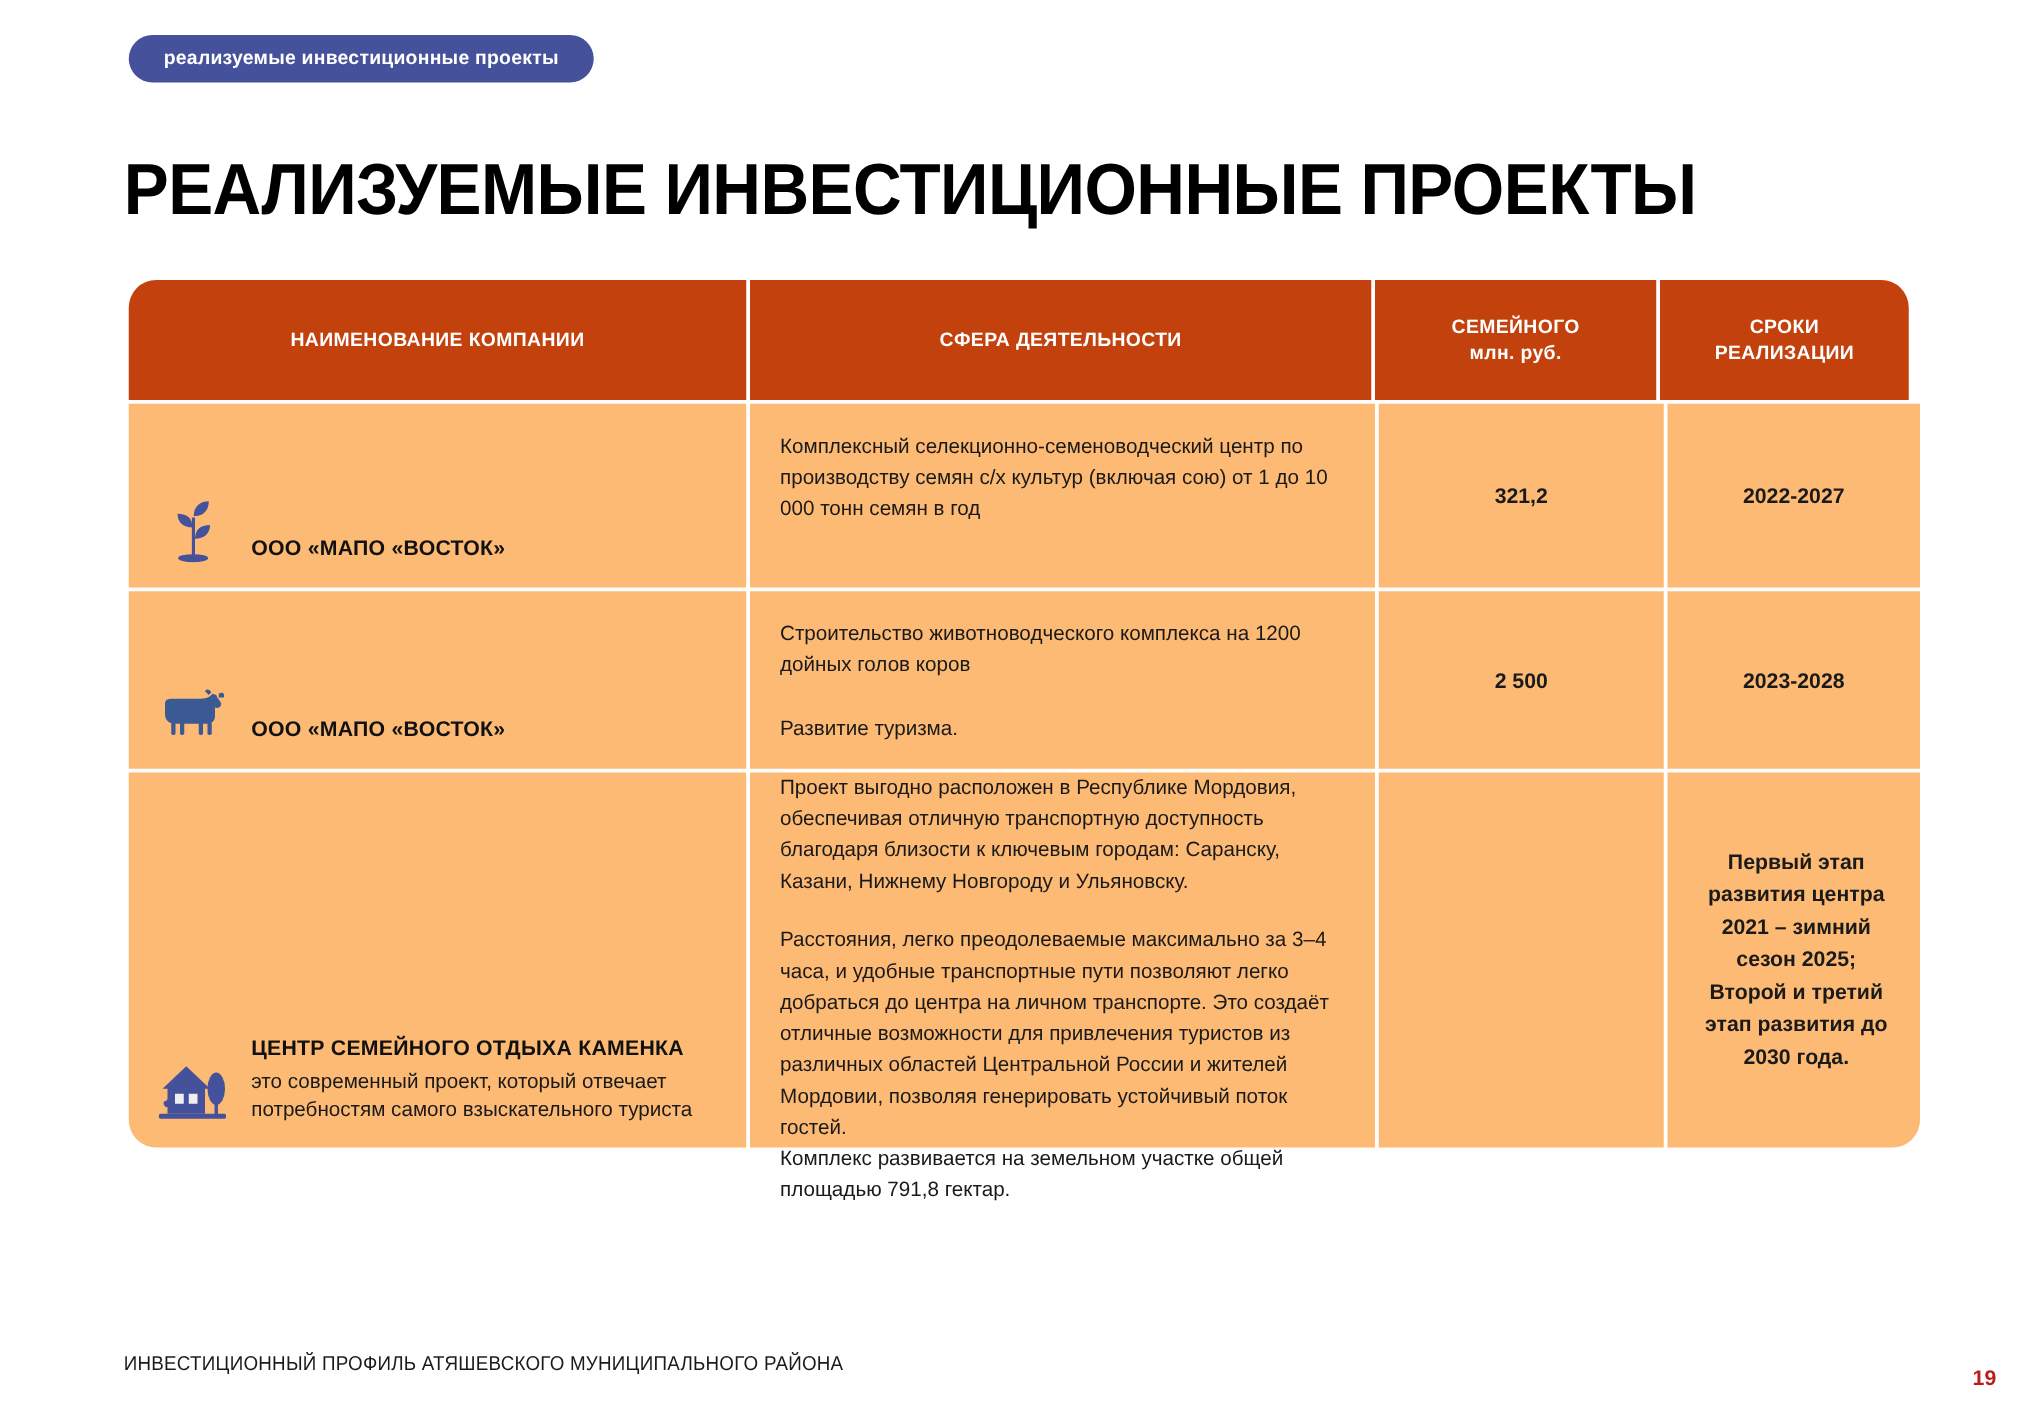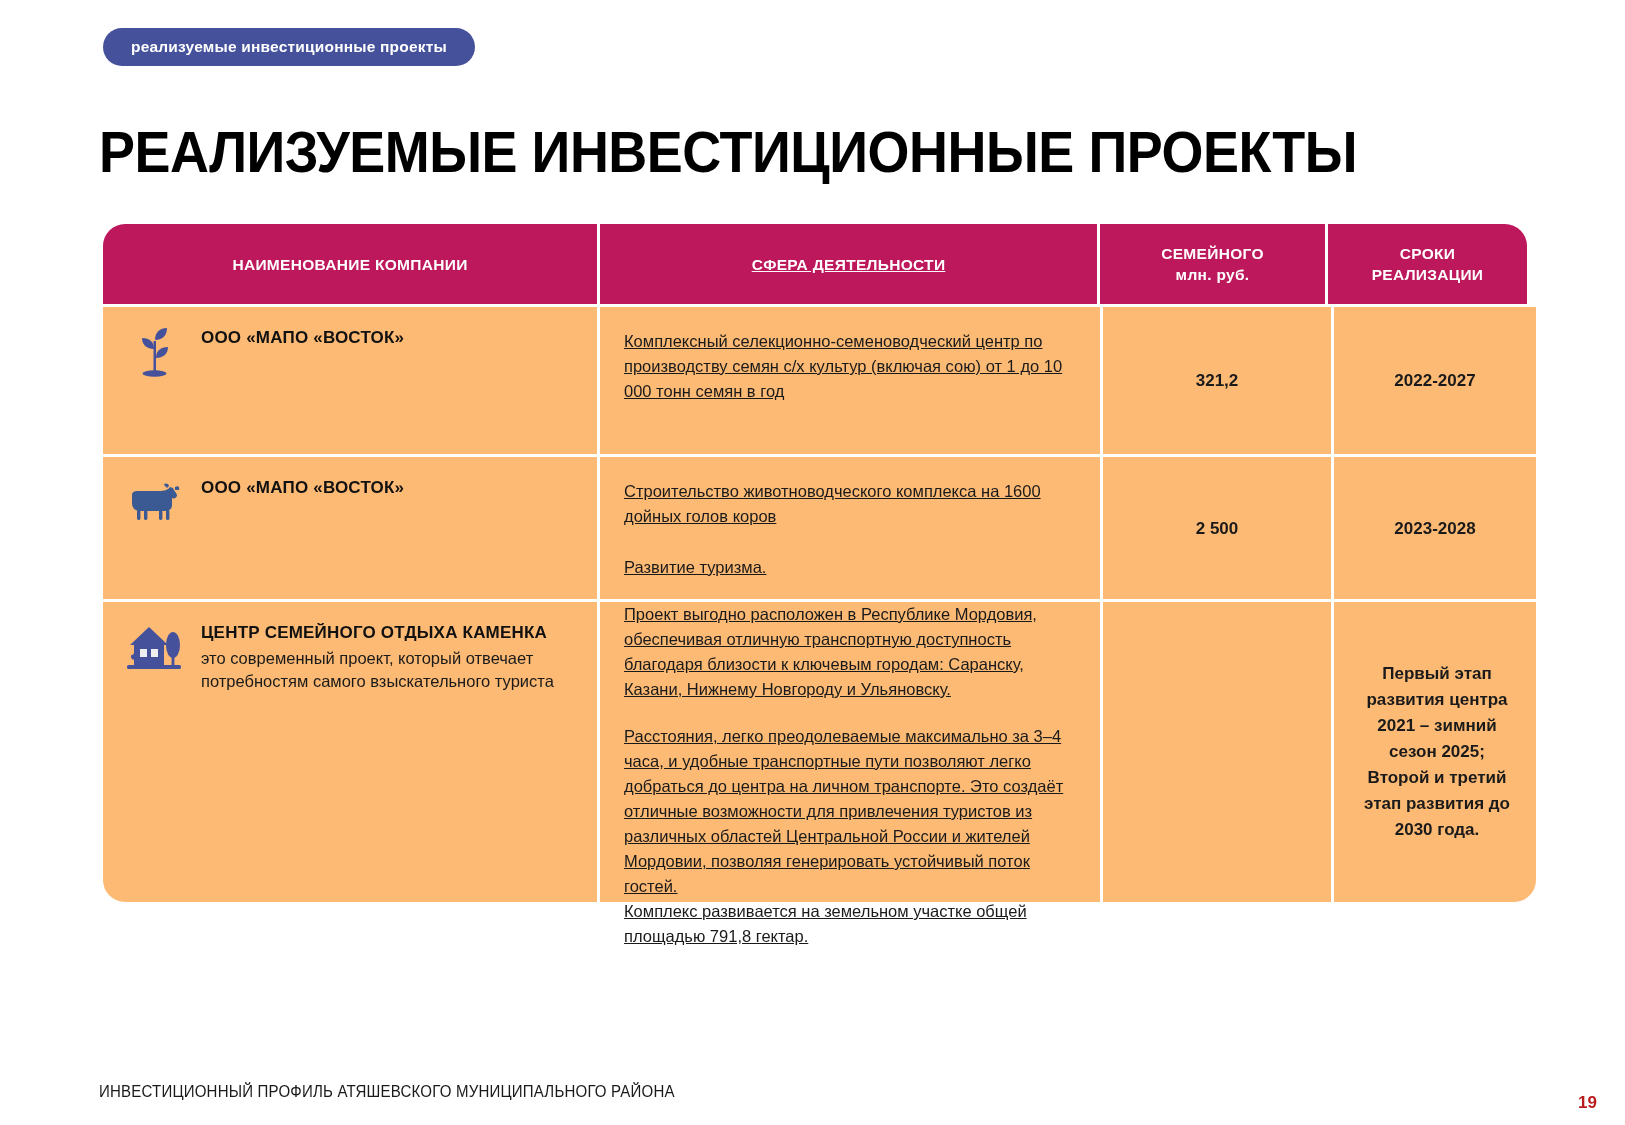--- a/index.html
+++ b/index.html
@@ -55,42 +55,42 @@
 
   
   .table {
     position: absolute;
     left: 103px;
     top: 224px;
     width: 1424px;
   }
   .thead {
     display: flex;
-    background: #be185d;
+    background: #c2410c;
     border-radius: 22px 22px 0 0;
     overflow: hidden;
-    height: 80px;
+    height: 96px;
   }
   .th {
     display: flex;
     align-items: center;
     justify-content: center;
     text-align: center;
     color: #ffffff;
     font-size: 15.5px;
     font-weight: bold;
     line-height: 21px;
     letter-spacing: 0.3px;
     box-sizing: border-box;
     padding: 0 10px;
   }
   .th + .th { border-left: 3px solid #ffffff; }
 
   .col-company  { width: 494px; flex: 0 0 494px; }
-  .col-sphere   { width: 500px; flex: 0 0 500px; text-decoration: underline; }
+  .col-sphere   { width: 500px; flex: 0 0 500px; }
   .col-invest   { width: 228px; flex: 0 0 228px; }
   .col-terms    { width: 202px; flex: 0 0 202px; }
 
   .trow {
     display: flex;
     background: transparent;
     margin-top: 3px;
   }
   .td {
     background: #fdba74;
@@ -106,21 +106,21 @@
 
   .row-1 .td { height: 147px; }
   .row-2 .td { height: 142px; }
   .row-3 .td { height: 300px; }
 
   .trow:last-child .td:first-child { border-radius: 0 0 0 22px; }
   .trow:last-child .td:last-child  { border-radius: 0 0 22px 0; }
 
   .cell-company {
     display: flex;
-    align-items: flex-start;
+    align-items: flex-end;
     gap: 20px;
   }
   .icon-box {
     flex: 0 0 auto;
     width: 54px;
     height: 54px;
     display: flex;
     align-items: center;
     justify-content: center;
   }
@@ -247,21 +247,21 @@
             <path d="M41 3 C40 0 37 0 36 2 L39 5 Z"></path>
             <path d="M47 4 C50 2 52 4 51 7 L47 7 Z"></path>
           </g>
         </svg>
       </span>
       <span class="company-text">
         <span class="company-name">ООО «МАПО «ВОСТОК»</span>
       </span>
     </div>
     <div class="td col-sphere cell-sphere">
-      <span class="sphere-text">Строительство животноводческого комплекса на 1600 дойных голов коров</span>
+      <span class="sphere-text">Строительство животноводческого комплекса на 1200 дойных голов коров</span>
     </div>
     <div class="td col-invest cell-num">2 500</div>
     <div class="td col-terms cell-terms">2023-2028</div>
   </div>
 
   <div class="trow row-3">
     <div class="td col-company cell-company">
       <span class="icon-box">
         <svg width="54" height="48" viewBox="0 0 54 48" aria-hidden="true">
           <g fill="#45529b">

